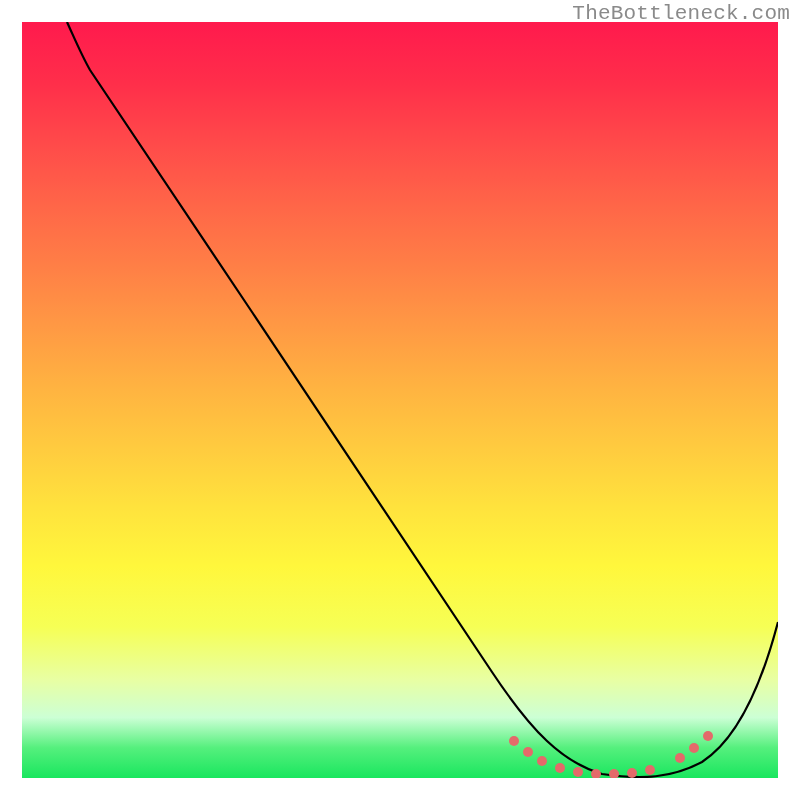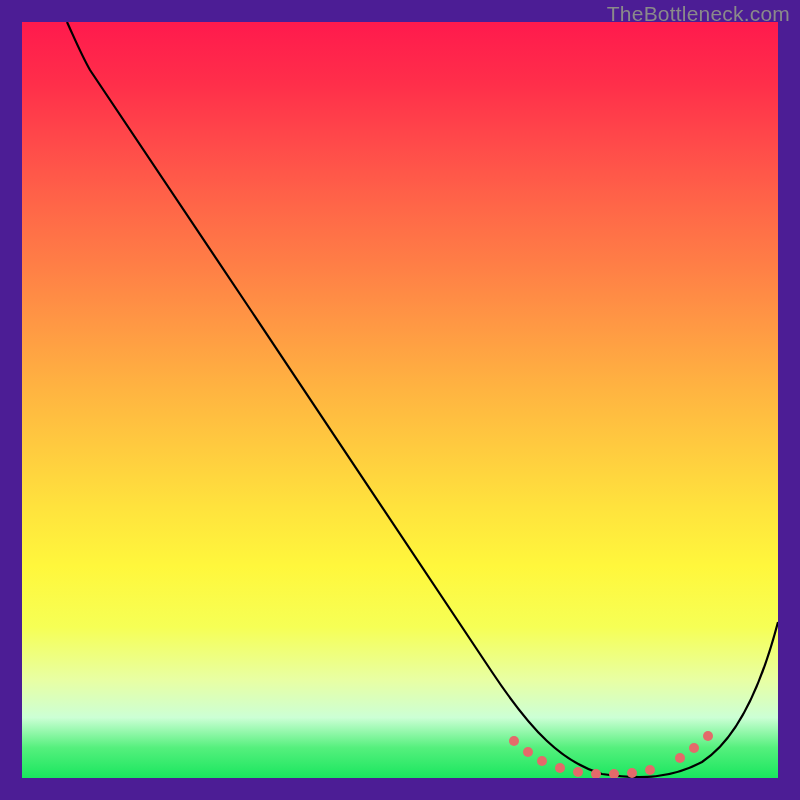--- a/index.html
+++ b/index.html
@@ -7,21 +7,22 @@
     padding: 0;
     width: 800px;
     height: 800px;
     background: #000;
     overflow: hidden;
     font-family: Arial, Helvetica, sans-serif;
   }
   .frame {
     position: absolute;
     inset: 0;
-    background: #4c1d95;
+    background: #ffffff;
+    font-family: Liberation Mono, monospace;
   }
   .plot {
     position: absolute;
     left: 22px;
     top: 22px;
     width: 756px;
     height: 756px;
     background: linear-gradient(to bottom,
       #ff1a4d 0%,
       #ff2e4a 8%,

